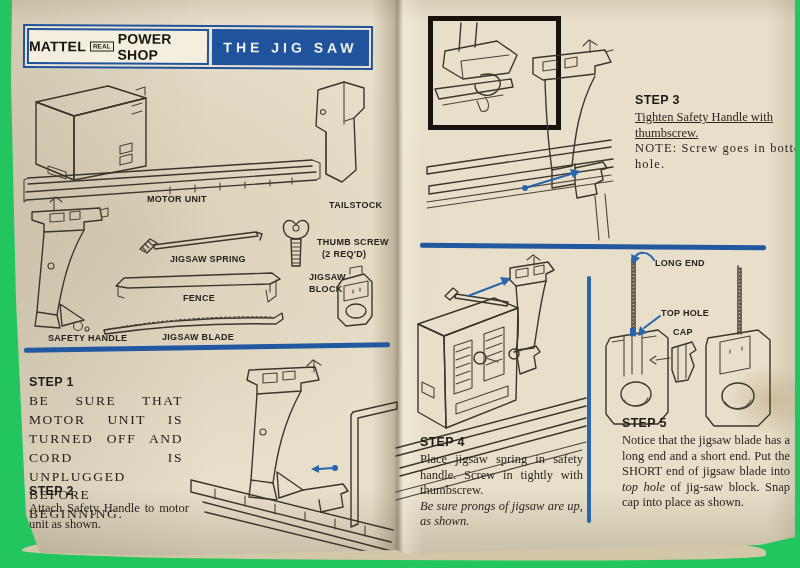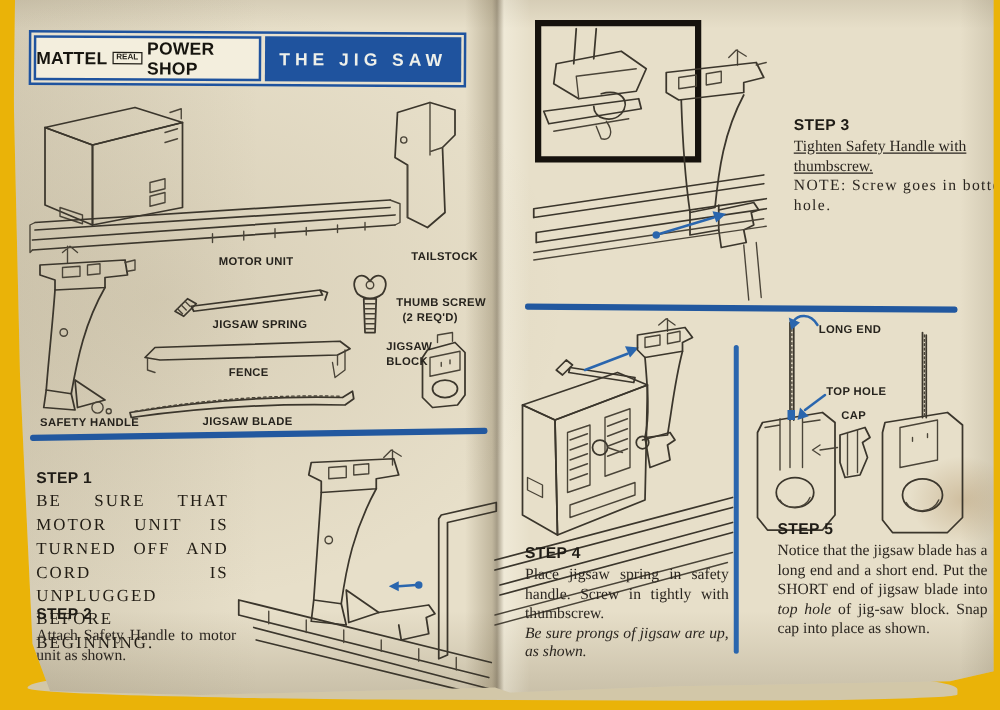--- a/index.html
+++ b/index.html
@@ -1,16 +1,16 @@
 <!DOCTYPE html>
 <html><head>
 <meta charset="utf-8">
 <style>
   html,body{margin:0;padding:0;}
-  #stage{position:relative;width:800px;height:568px;background:#eab308;overflow:hidden;
+  #stage{position:relative;width:800px;height:568px;background:#22c55e;overflow:hidden;
          font-family:"Liberation Sans",sans-serif;}
   
   #underpage{position:absolute;left:22px;top:534px;width:744px;height:26px;
              background:#d2c7a8;border-radius:50% 40% 45% 55%/90% 80% 30% 40%;
              transform:rotate(.25deg);}
   
   #paper{position:absolute;left:0;top:0;width:800px;height:568px;
          background:
            radial-gradient(ellipse 60px 50px at 770px 400px, rgba(146,106,52,.28), rgba(146,106,52,0) 70%),
            radial-gradient(ellipse 500px 380px at 16% 42%, rgba(112,96,62,.13), rgba(112,96,62,0) 65%),
@@ -123,29 +123,29 @@
         <ellipse class="ink" cx="336" cy="237" rx="10" ry="7"></ellipse>
         <path class="ink2" d="M333,216 L333,219 M340,214 L340,217"></path>
       </g>
 
       <g>
         <path class="ink" d="M84,256 Q170,242 254,244 L262,239 L263,245 L256,250 Q170,248 85,260 Z"></path>
         <path class="ink2" stroke-dasharray="2,2.5" d="M88,255 Q170,241 252,243"></path>
       </g>
     </svg>
 
-    <div class="abs plabel" style="left:147px;top:204px;margin-left:28px;">MOTOR UNIT</div>
+    <div class="abs plabel" style="left:147px;top:194px;">MOTOR UNIT</div>
     <div class="abs plabel" style="left:329px;top:200px;">TAILSTOCK</div>
     <div class="abs plabel" style="left:170px;top:254px;">JIGSAW SPRING</div>
     <div class="abs plabel" style="left:317px;top:237px;">THUMB SCREW</div>
     <div class="abs plabel" style="left:322px;top:249px;">(2 REQ'D)</div>
     <div class="abs plabel" style="left:183px;top:293px;">FENCE</div>
     <div class="abs plabel" style="left:309px;top:272px;">JIGSAW</div>
     <div class="abs plabel" style="left:309px;top:284px;">BLOCK</div>
-    <div class="abs plabel" style="left:32px;top:333px;">SAFETY HANDLE</div>
+    <div class="abs plabel" style="left:48px;top:333px;">SAFETY HANDLE</div>
     <div class="abs plabel" style="left:162px;top:332px;">JIGSAW BLADE</div>
 
     <div class="abs hrule" style="left:24px;top:345px;width:366px;transform:rotate(-0.9deg);"></div>
 
     <div class="abs" style="left:29px;top:375px;width:154px;">
       <p class="shead">STEP 1</p>
       <p class="sbody caps">BE SURE THAT MOTOR UNIT IS TURNED OFF AND CORD IS UNPLUGGED BEFORE BEGINNING.</p>
     </div>
 
     <div class="abs" style="left:29px;top:484px;width:160px;">

